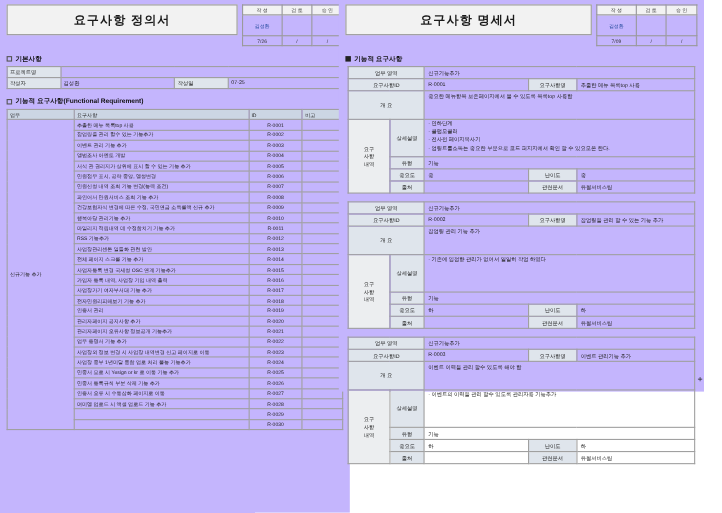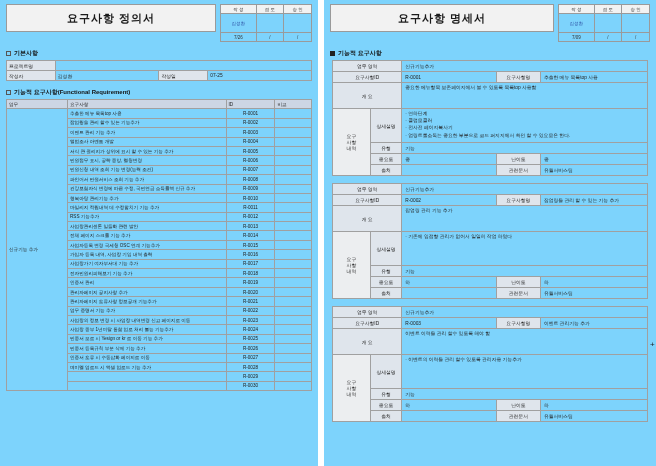--- a/index.html
+++ b/index.html
@@ -11,24 +11,24 @@
   body {
     width: 656px; height: 466px;
     position: relative;
     overflow: hidden;
     font-size: 5.5px;
     color: #111;
   }
   .page {
     position: absolute;
     top: 0;
-    background: #7dd3fc;
+    background: #c4b5fd;
   }
   .page-left  { left: 0;   width: 318px; height: 466px; }
-  .page-right { left: 324px; width: 332px; height: 466px; }
+  .page-right { left: 308px; width: 332px; height: 356px; }
 
   
   .doc-header {
     display: flex;
     align-items: stretch;
     padding: 4px 6px 0 6px;
   }
   .doc-title-cell {
     flex: 1;
     display: flex;

